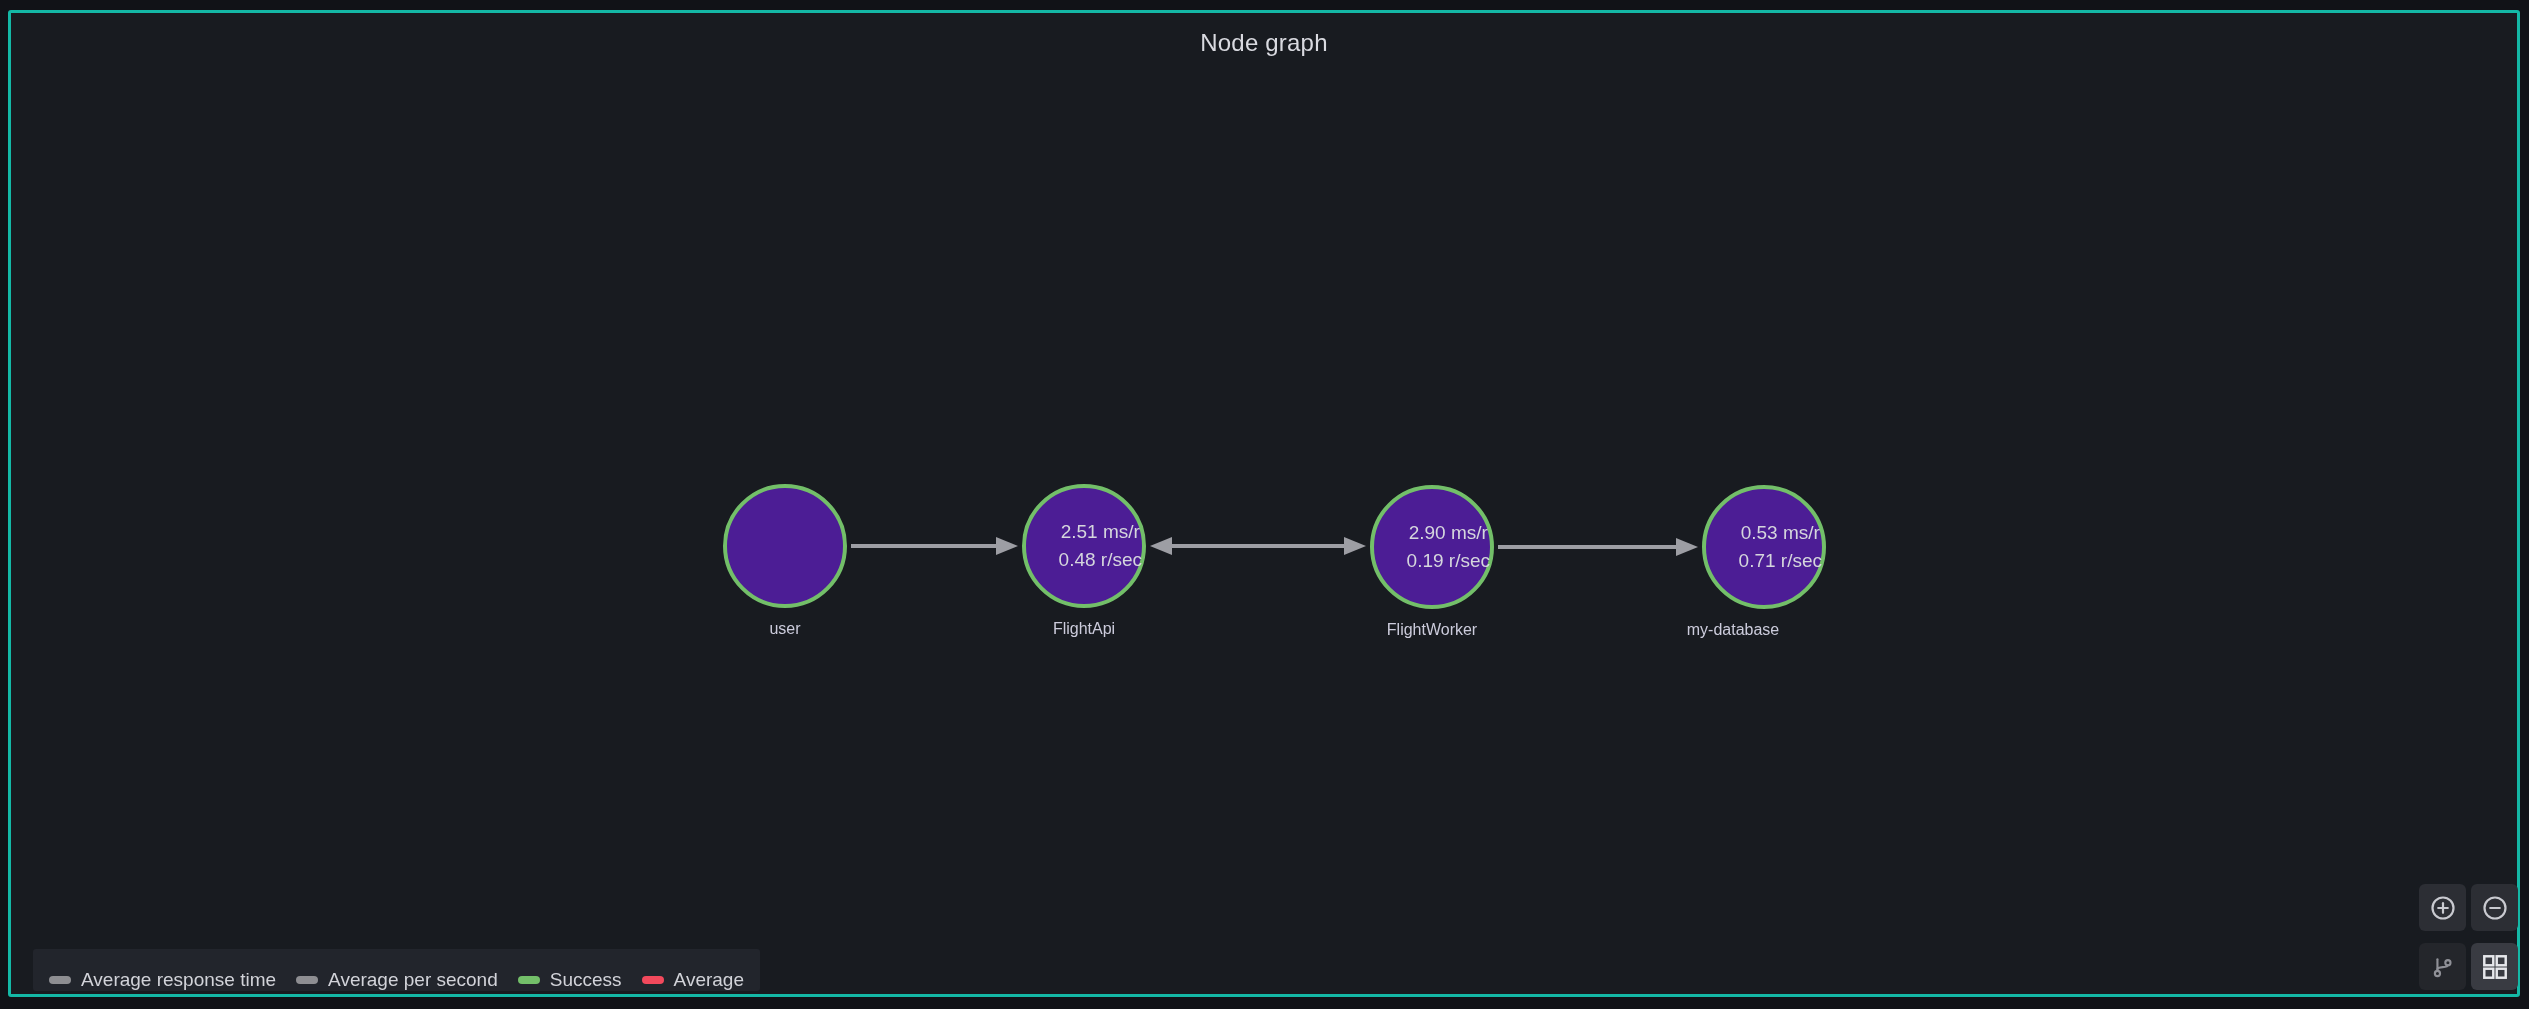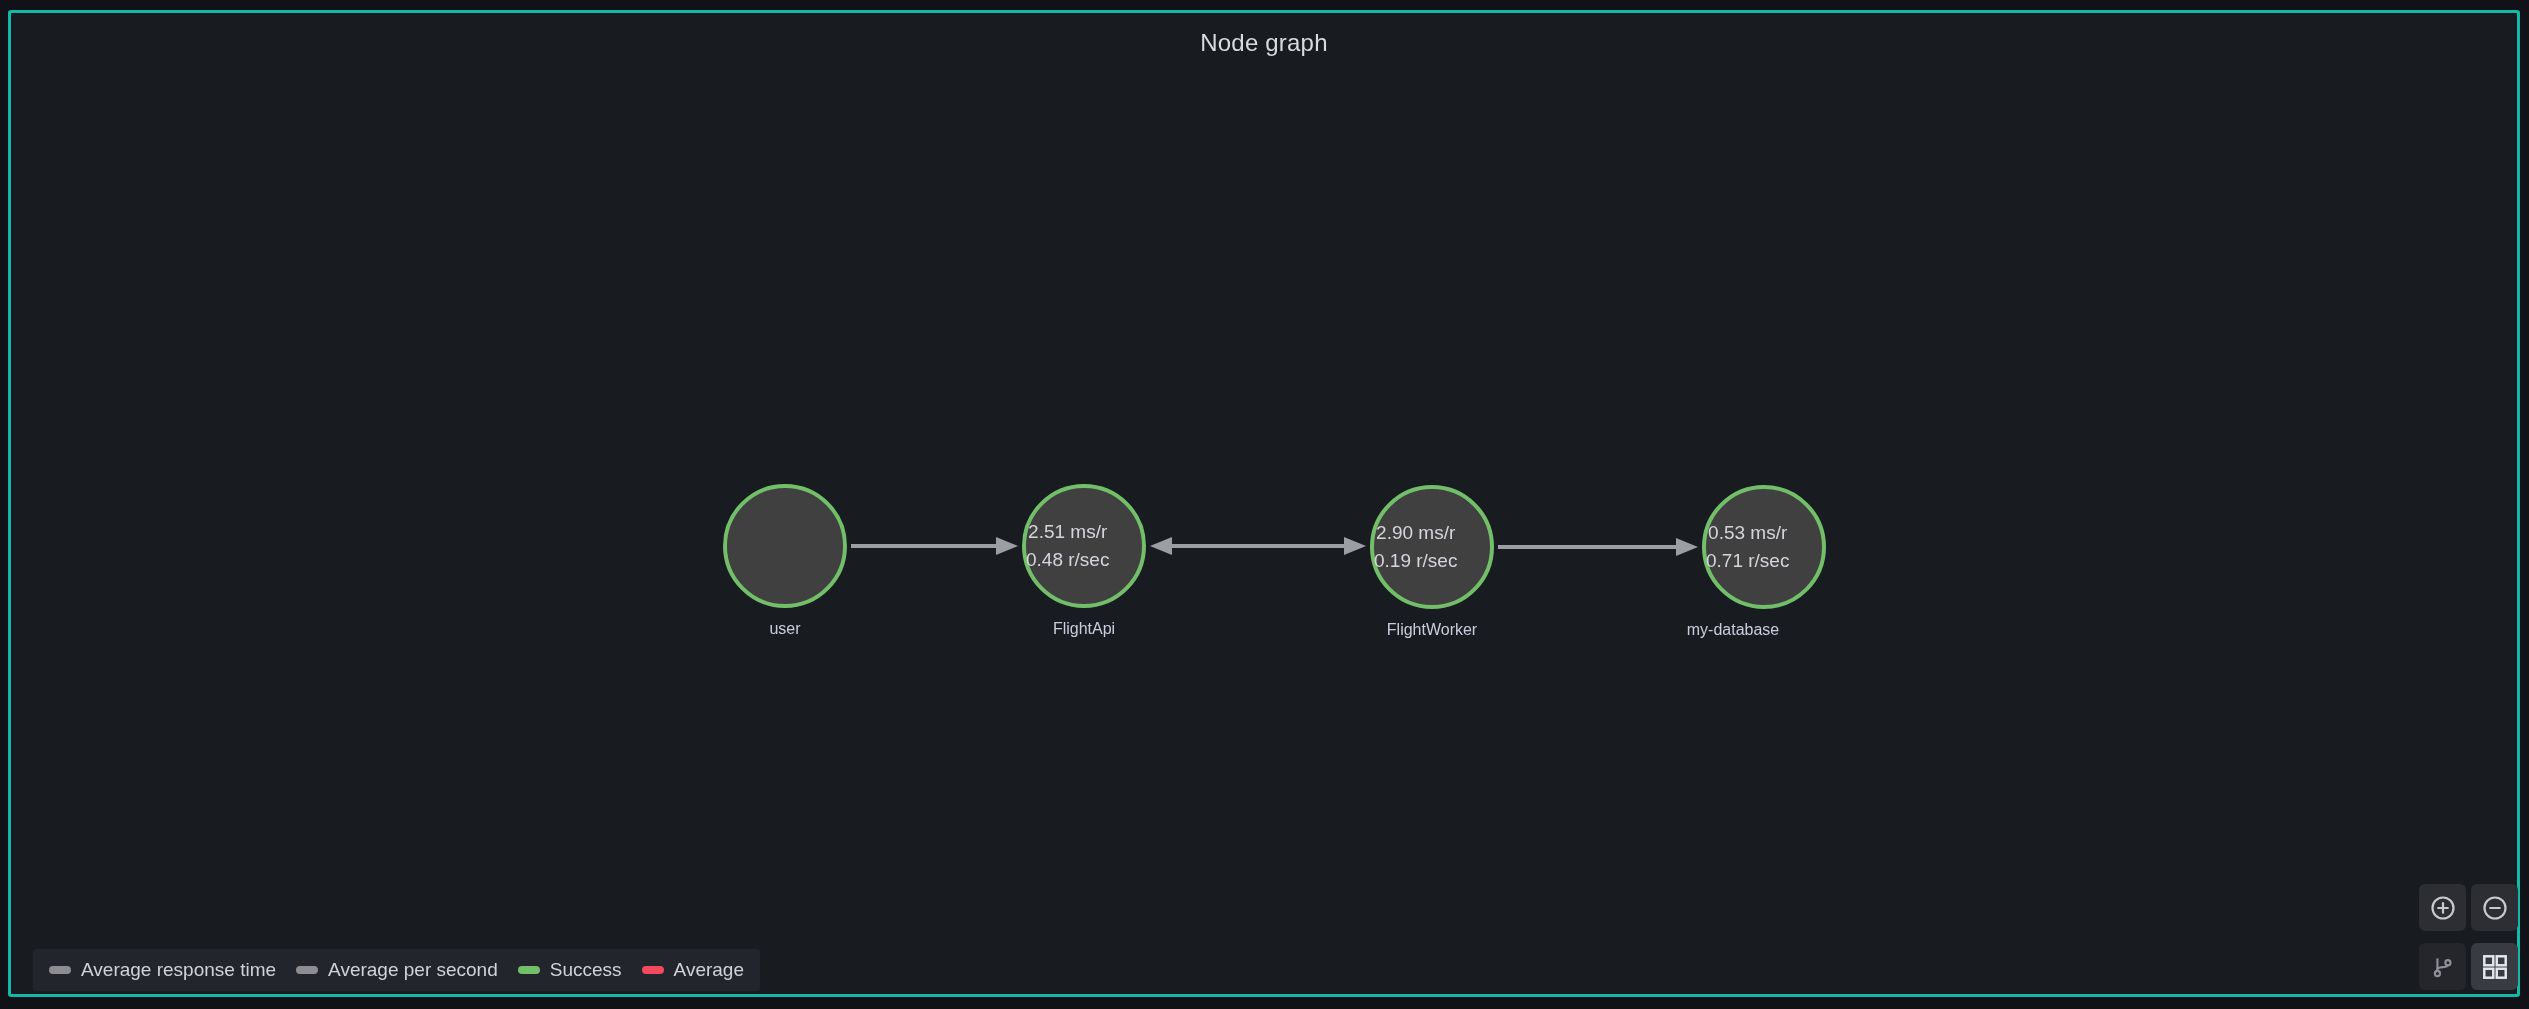--- a/index.html
+++ b/index.html
@@ -27,34 +27,34 @@
 
   .graph-canvas { position: absolute; inset: 0; }
 
   .edges-svg { position: absolute; left: 0; top: 0; width: 2529px; height: 1009px; }
   .edges-svg .edge-line { stroke: #9d9ea4; stroke-width: 4; }
   .edges-svg .edge-head { fill: #9d9ea4; }
 
   .node {
     position: absolute; width: 124px; height: 124px;
     border: 4px solid #73bf69; border-radius: 50%;
-    background: #404040;
-    display: flex; flex-direction: column; align-items: flex-start; justify-content: center;
+    background: #4c1d95;
+    display: flex; flex-direction: column; align-items: flex-end; justify-content: center;
     cursor: pointer;
   }
   .node-stats { text-align: center; font-size: 19px; line-height: 28px; color: #d5d6dd; }
   .node-label {
     position: absolute; width: 300px; text-align: center;
     font-size: 16px; line-height: 24px; color: #ccccdc;
   }
 
   .legend {
     position: absolute; left: 22px; top: 936px; height: 42px;
     background: #22252c; border-radius: 3px;
-    display: flex; align-items: center; gap: 20px;
+    display: flex; align-items: flex-end; gap: 20px;
     padding: 0 16px;
   }
   .legend-item { display: flex; align-items: center; gap: 10px; }
   .legend-pill { width: 22px; height: 8px; border-radius: 4px; background: #8e8e92; }
   .legend-label { font-size: 19px; color: #d2d3d9; white-space: nowrap; }
 
   .ctrl-btn {
     position: absolute; width: 47px; height: 47px;
     background: #2c2e34; border: none; border-radius: 6px;
     display: flex; align-items: center; justify-content: center;

